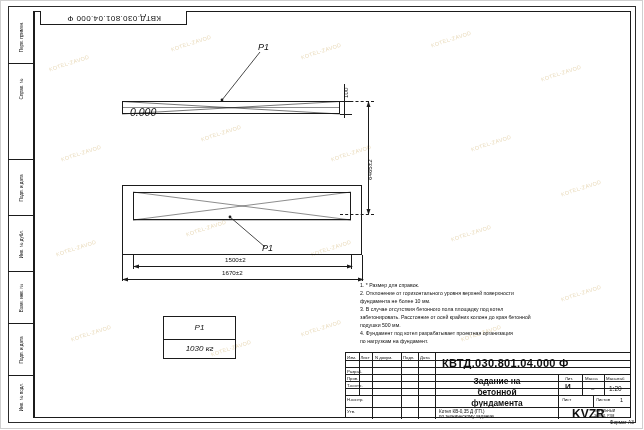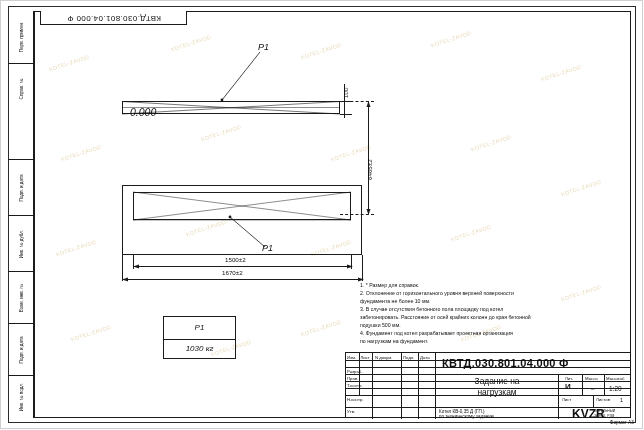--- a/index.html
+++ b/index.html
@@ -204,21 +204,21 @@
     font-size: 11px;
     font-weight: bold;
     color: #111;
     white-space: nowrap;
     letter-spacing: .3px;
   }
   .tb .title {
     position: absolute;
     text-align: center;
     font-size: 8.4px;
-    font-weight: normal;
+    font-weight: bold;
     color: #111;
     line-height: 1.35;
   }
   .tb .subtitle {
     position: absolute;
     font-size: 4.6px;
     color: #111;
     white-space: nowrap;
   }
   .logo {
@@ -431,21 +431,22 @@
 
     <div class="lit-val" style="left:219px; top:29px;">И</div>
     <div class="cell" style="left:245px; top:33px; font-size:6px;">–</div>
     <div class="cell" style="left:263px; top:32px; font-size:6.5px;">1:20</div>
 
     <div class="cell" style="left:216px; top:44px;">Лист</div>
     <div class="cell" style="left:250px; top:44px;">Листов</div>
     <div class="cell" style="left:274px; top:44px; font-size:5.5px;">1</div>
 
     <div class="title" style="left:95px; top:23px; width:112px;">Задание на</div>
-    <div class="title" style="left:95px; top:34px; width:112px;">нагрузкам</div>
+    <div class="title" style="left:95px; top:34px; width:112px;">бетонной</div>
+    <div class="title" style="left:95px; top:45px; width:112px;">фундамента</div>
 
     <div class="subtitle" style="left:93px; top:56px;">Котел КВ-0,35  Д  (ГП.)</div>
     <div class="subtitle" style="left:93px; top:61px;">по техническому заданию</div>
 
     <div class="logo" style="left:218px; top:54px;">
       <div class="kv">KVZR</div>
     </div>
     <div class="cell" style="left:248px; top:56px; font-size:3.4px;">КОТЕЛЬНЫЙ</div>
     <div class="cell" style="left:248px; top:60.5px; font-size:3.4px;">ЗАВОД, РЗМ</div>
   </div>

